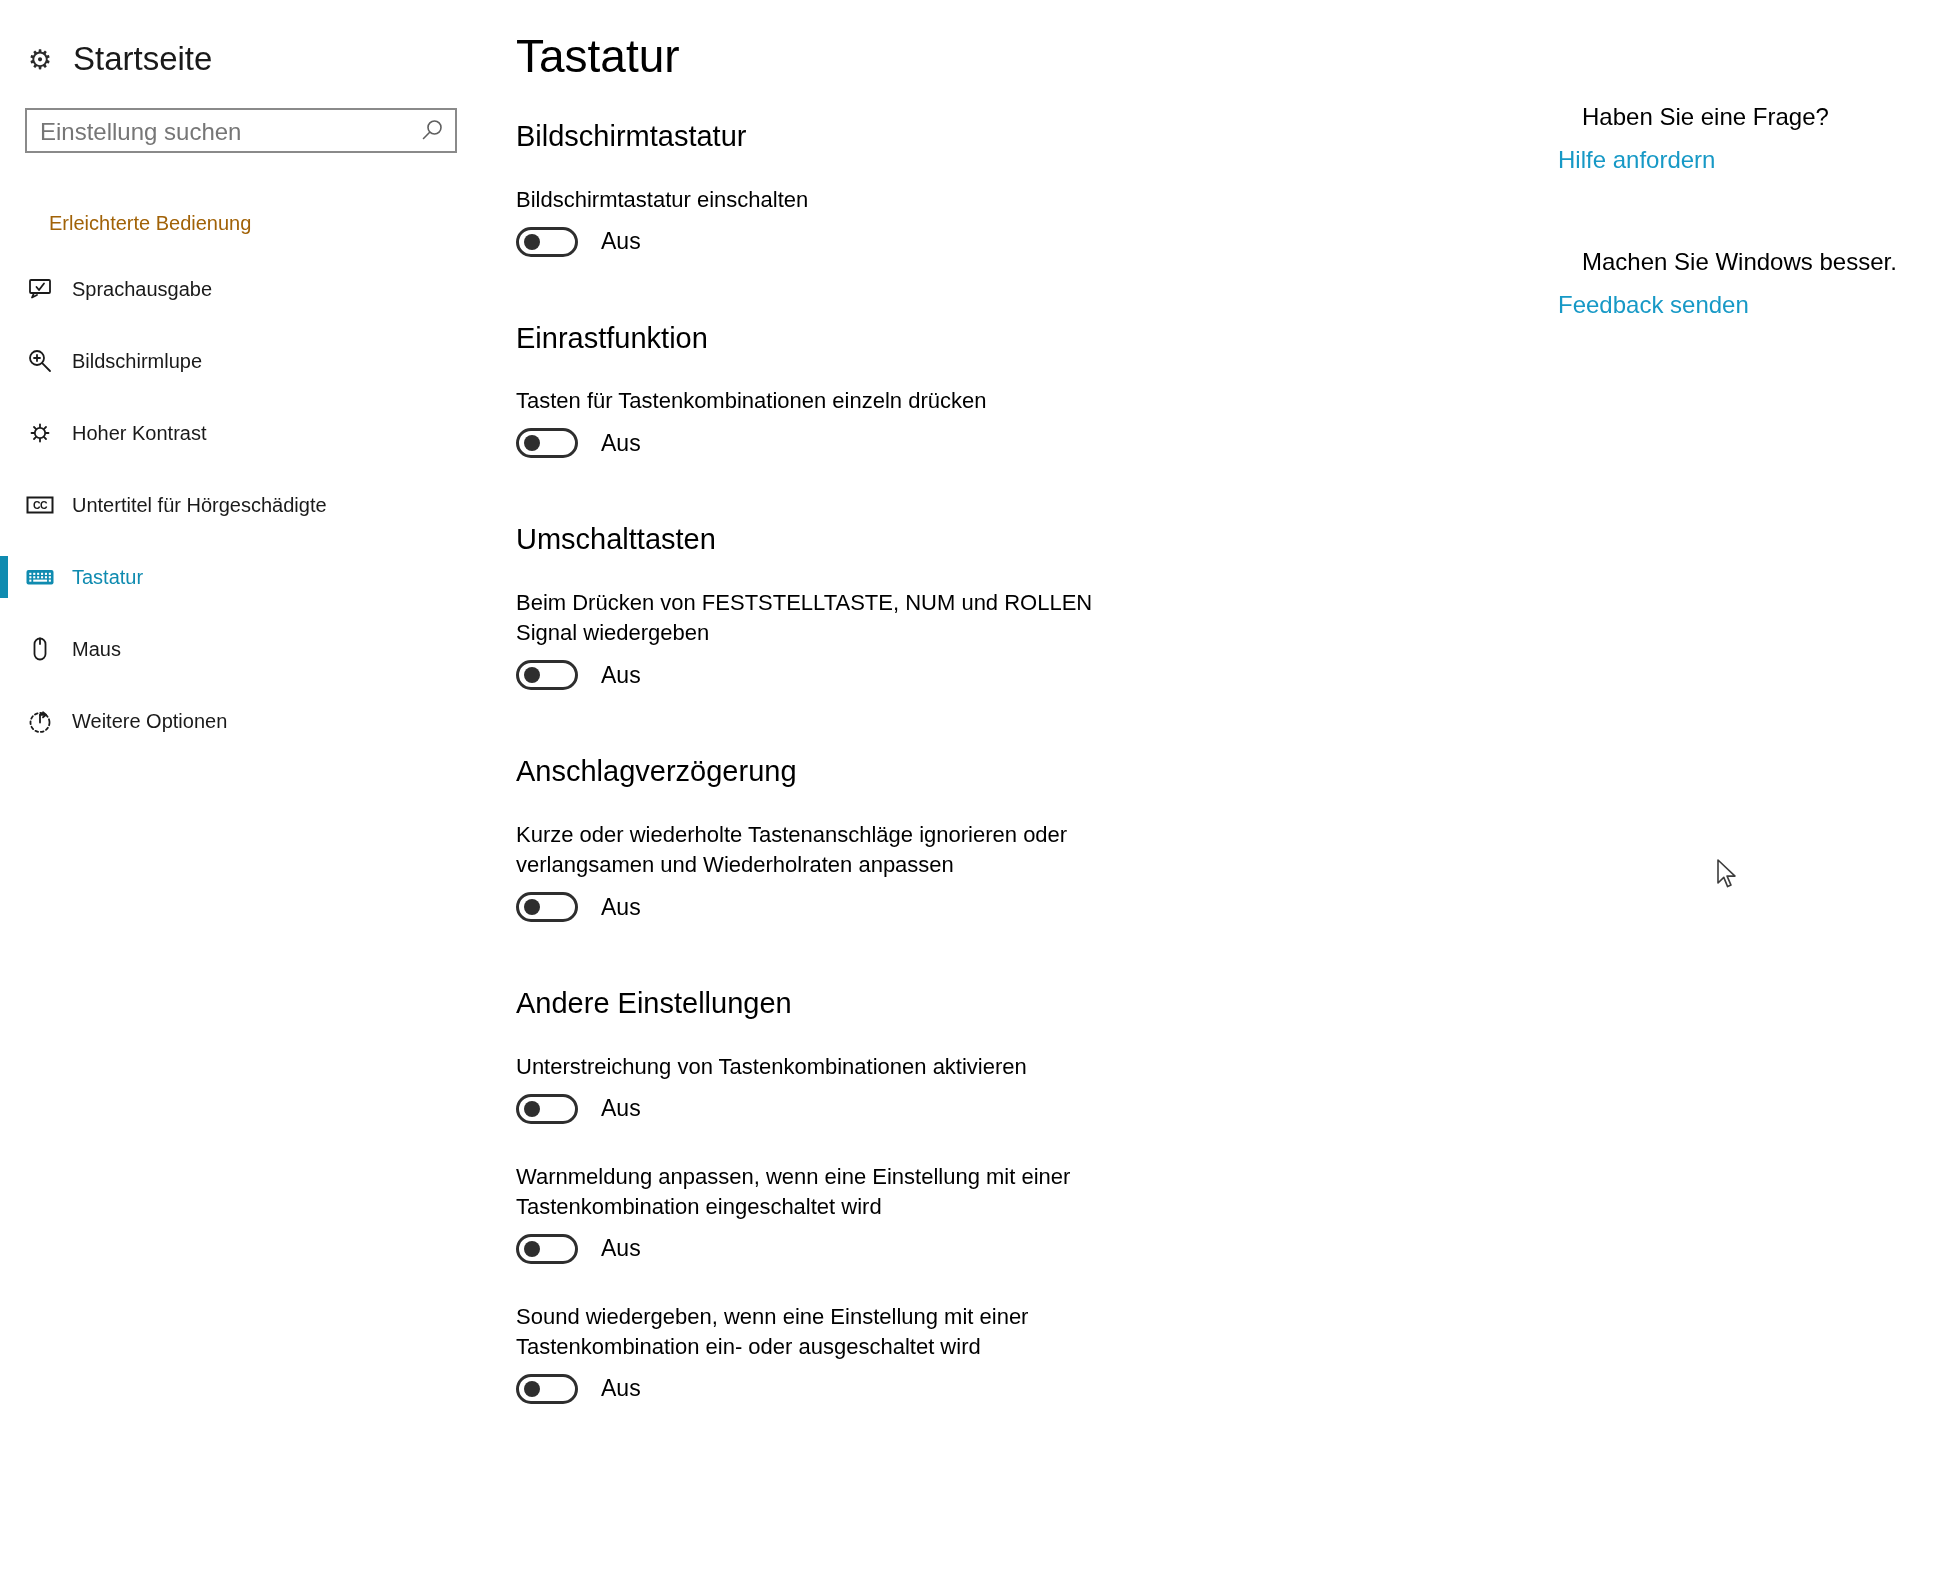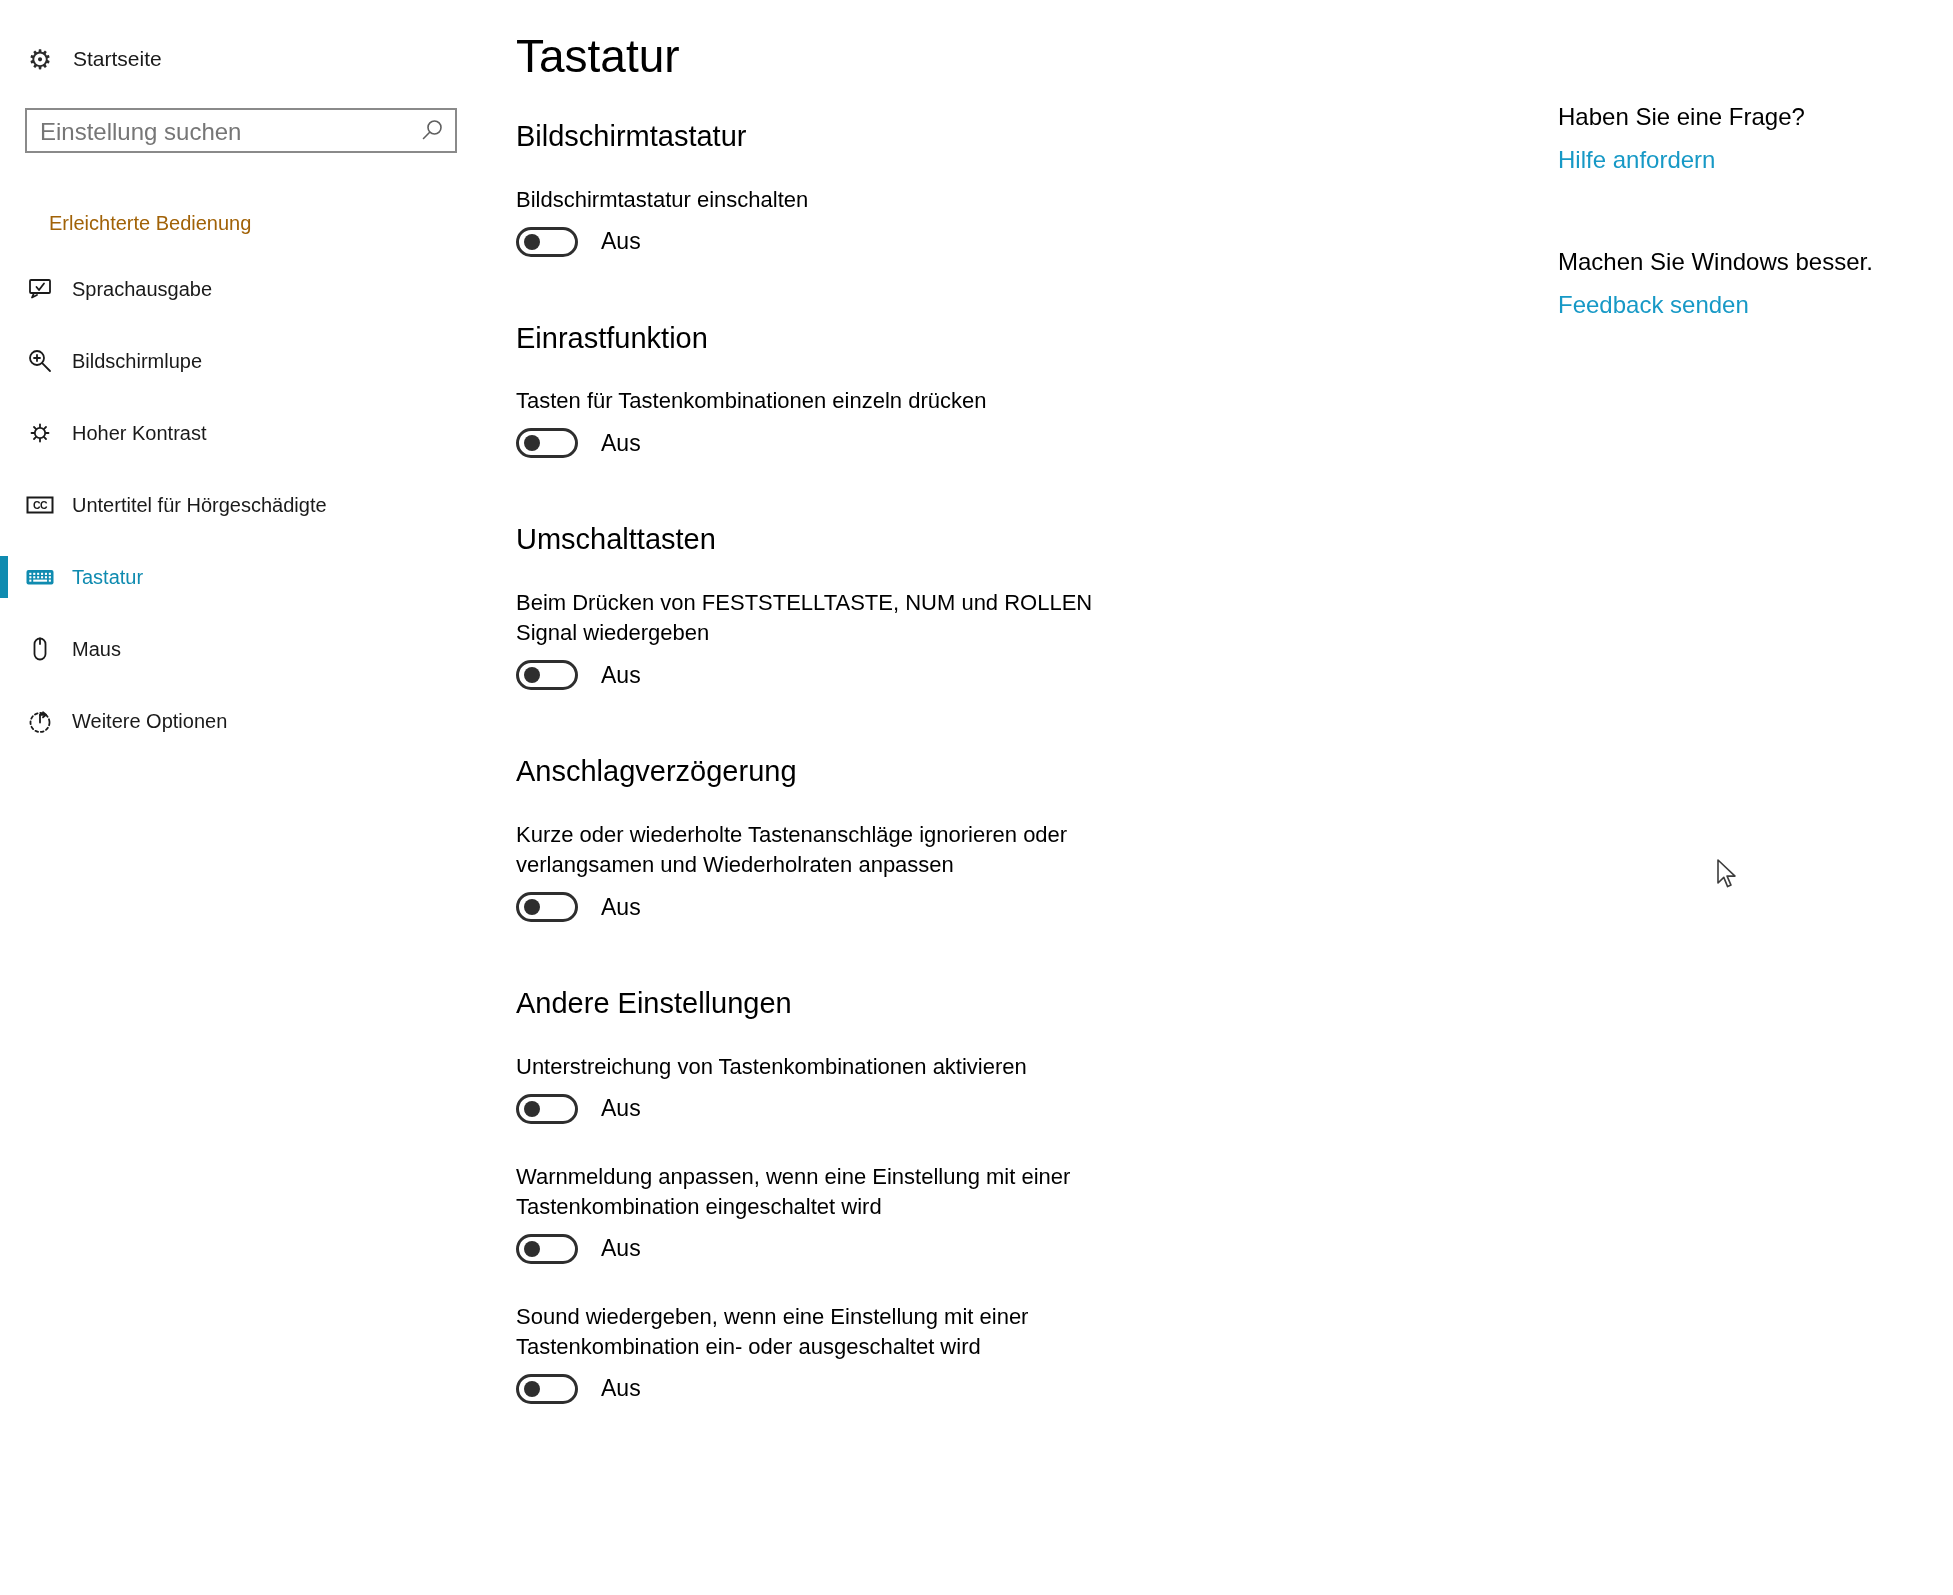--- a/index.html
+++ b/index.html
@@ -13,21 +13,21 @@
     background:#ffffff;color:#000;
     font-family:"Liberation Sans", sans-serif;
     -webkit-font-smoothing:antialiased;
   }
 
   
   #sidebar{position:absolute;left:0;top:0;width:470px;height:100%;}
   .home-row{position:absolute;top:34px;left:25px;height:50px;display:flex;align-items:center;cursor:default;}
   .home-row .icon{width:30px;height:30px;display:flex;align-items:center;justify-content:center;margin-right:18px;}
   .gear-glyph{font-family:"DejaVu Sans",sans-serif;font-size:27px;color:#2b2b2b;line-height:1;}
-  .home-label{font-size:21px;color:#1a1a1a;}
+  .home-label{font-size:33px;color:#1a1a1a;}
 
   .search-box{
     position:absolute;top:108px;left:25px;width:432px;height:45px;
     border:2px solid #8a8a8a;background:#fff;
     display:flex;align-items:center;padding:2px 10px 0 13px;
   }
   .search-input{
     flex:1;border:none;outline:none;font-family:inherit;
     font-size:24px;color:#1a1a1a;background:transparent;padding:0;min-width:0;
   }
@@ -60,21 +60,21 @@
     position:relative;background:#fff;cursor:pointer;flex:0 0 62px;
   }
   .toggle .knob{
     position:absolute;left:5px;top:4px;width:16px;height:16px;border-radius:50%;
     background:#2e2e2e;
   }
   .toggle-state{margin-left:23px;font-size:23px;color:#000;}
 
   
   #help{position:absolute;left:1558px;top:0;width:420px;}
-  .help-title{position:absolute;font-size:24px;color:#000;white-space:nowrap;}
+  .help-title{position:absolute;font-size:24px;color:#000;white-space:nowrap;margin-left:24px;}
   .help-link{position:absolute;font-size:24px;color:var(--link-color);white-space:nowrap;cursor:pointer;text-decoration:none;}
   #help-q-title{top:103px;left:0;}
   #help-q-link{top:146px;left:0;}
   #help-f-title{top:248px;left:0;}
   #help-f-link{top:291px;left:0;}
 
   
   #cursor{position:absolute;left:1716px;top:859px;pointer-events:none;}
 </style>
 </head>

